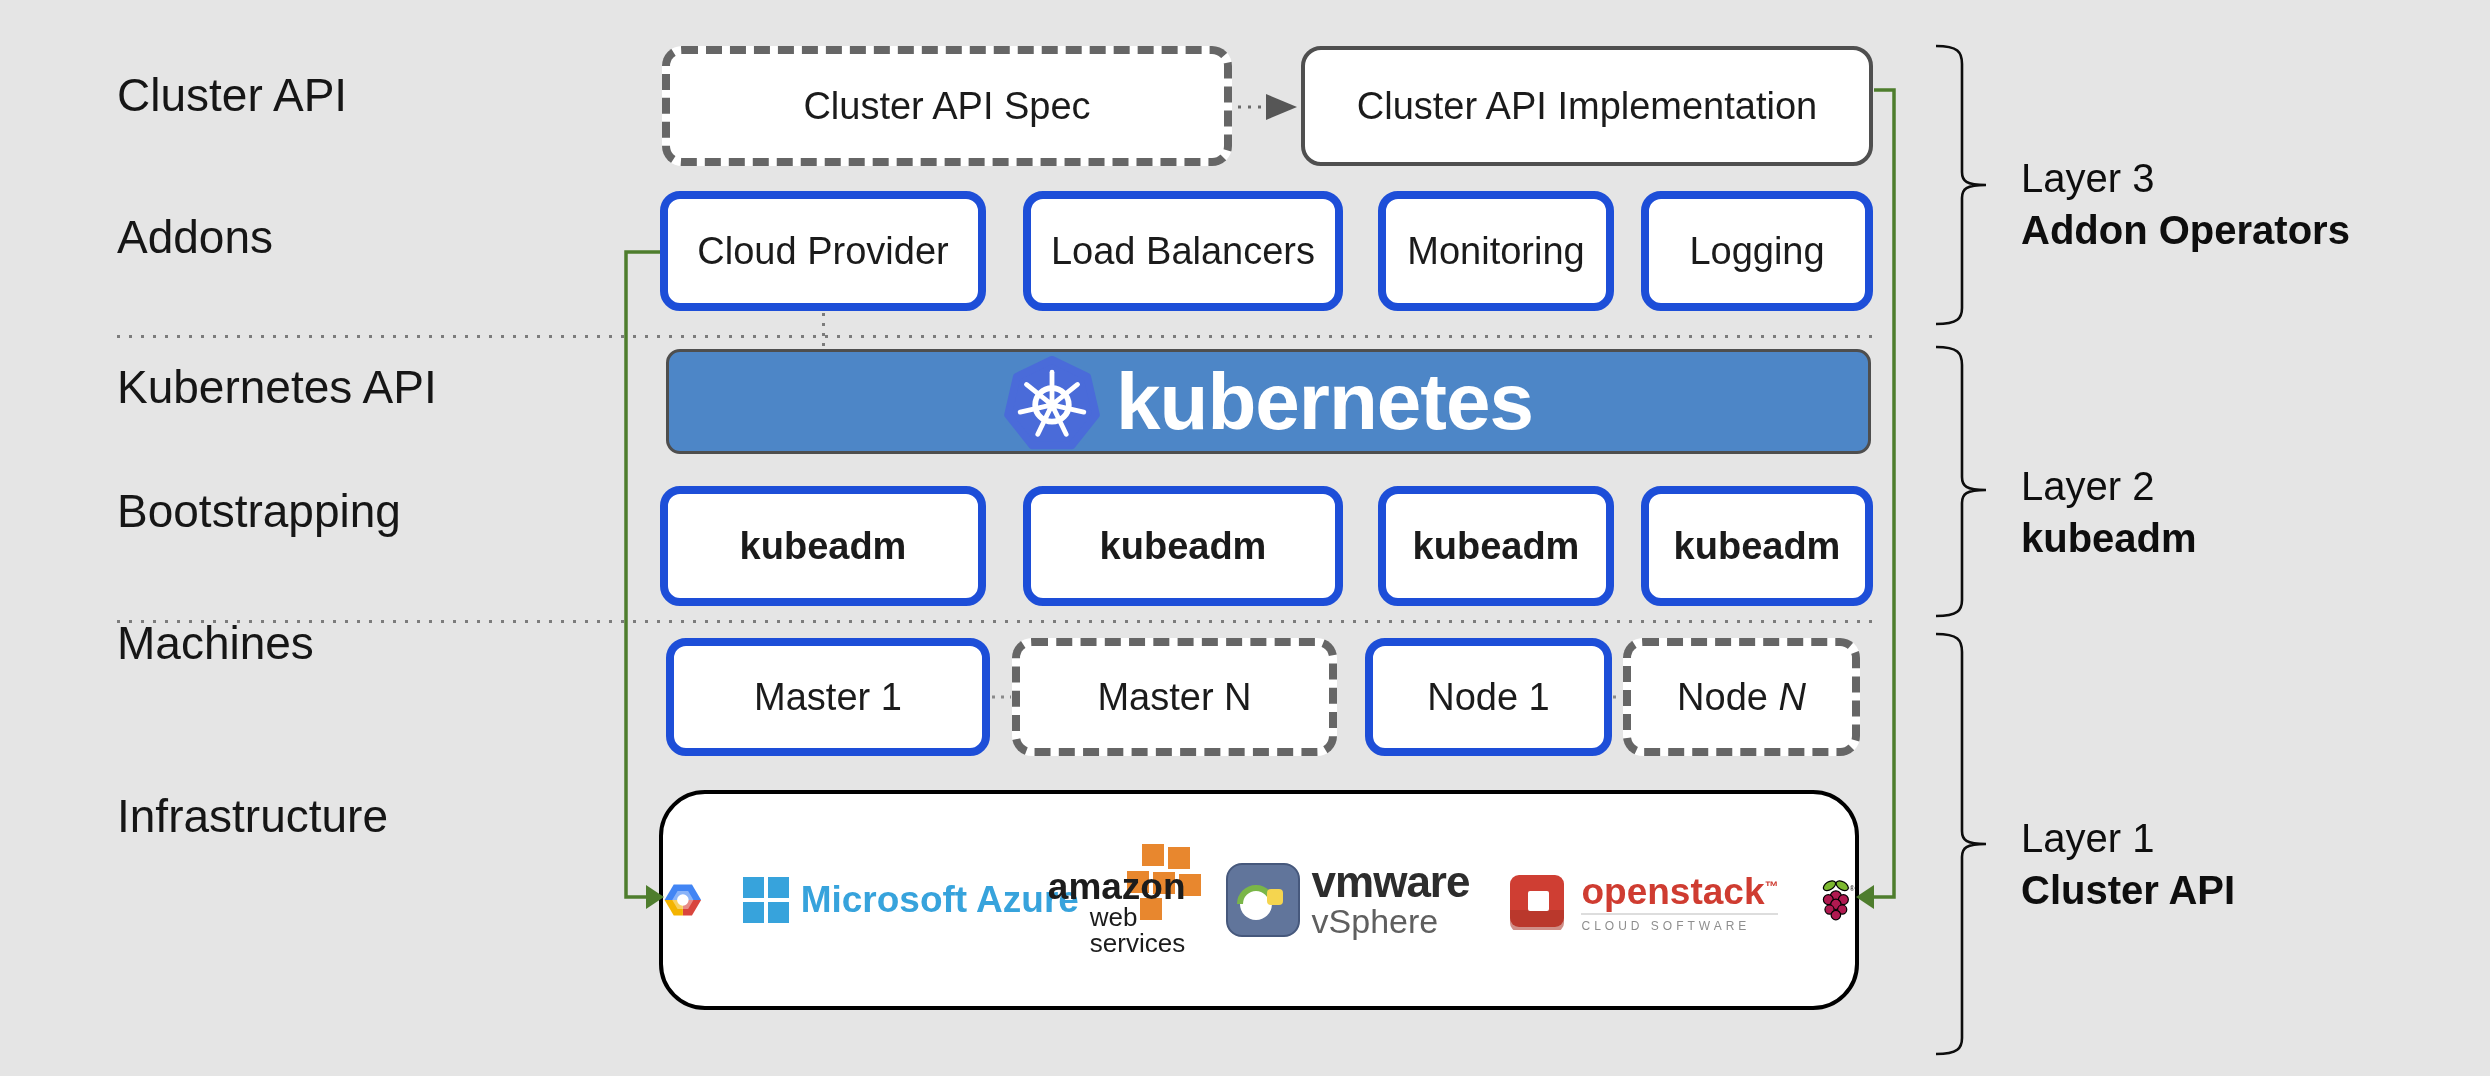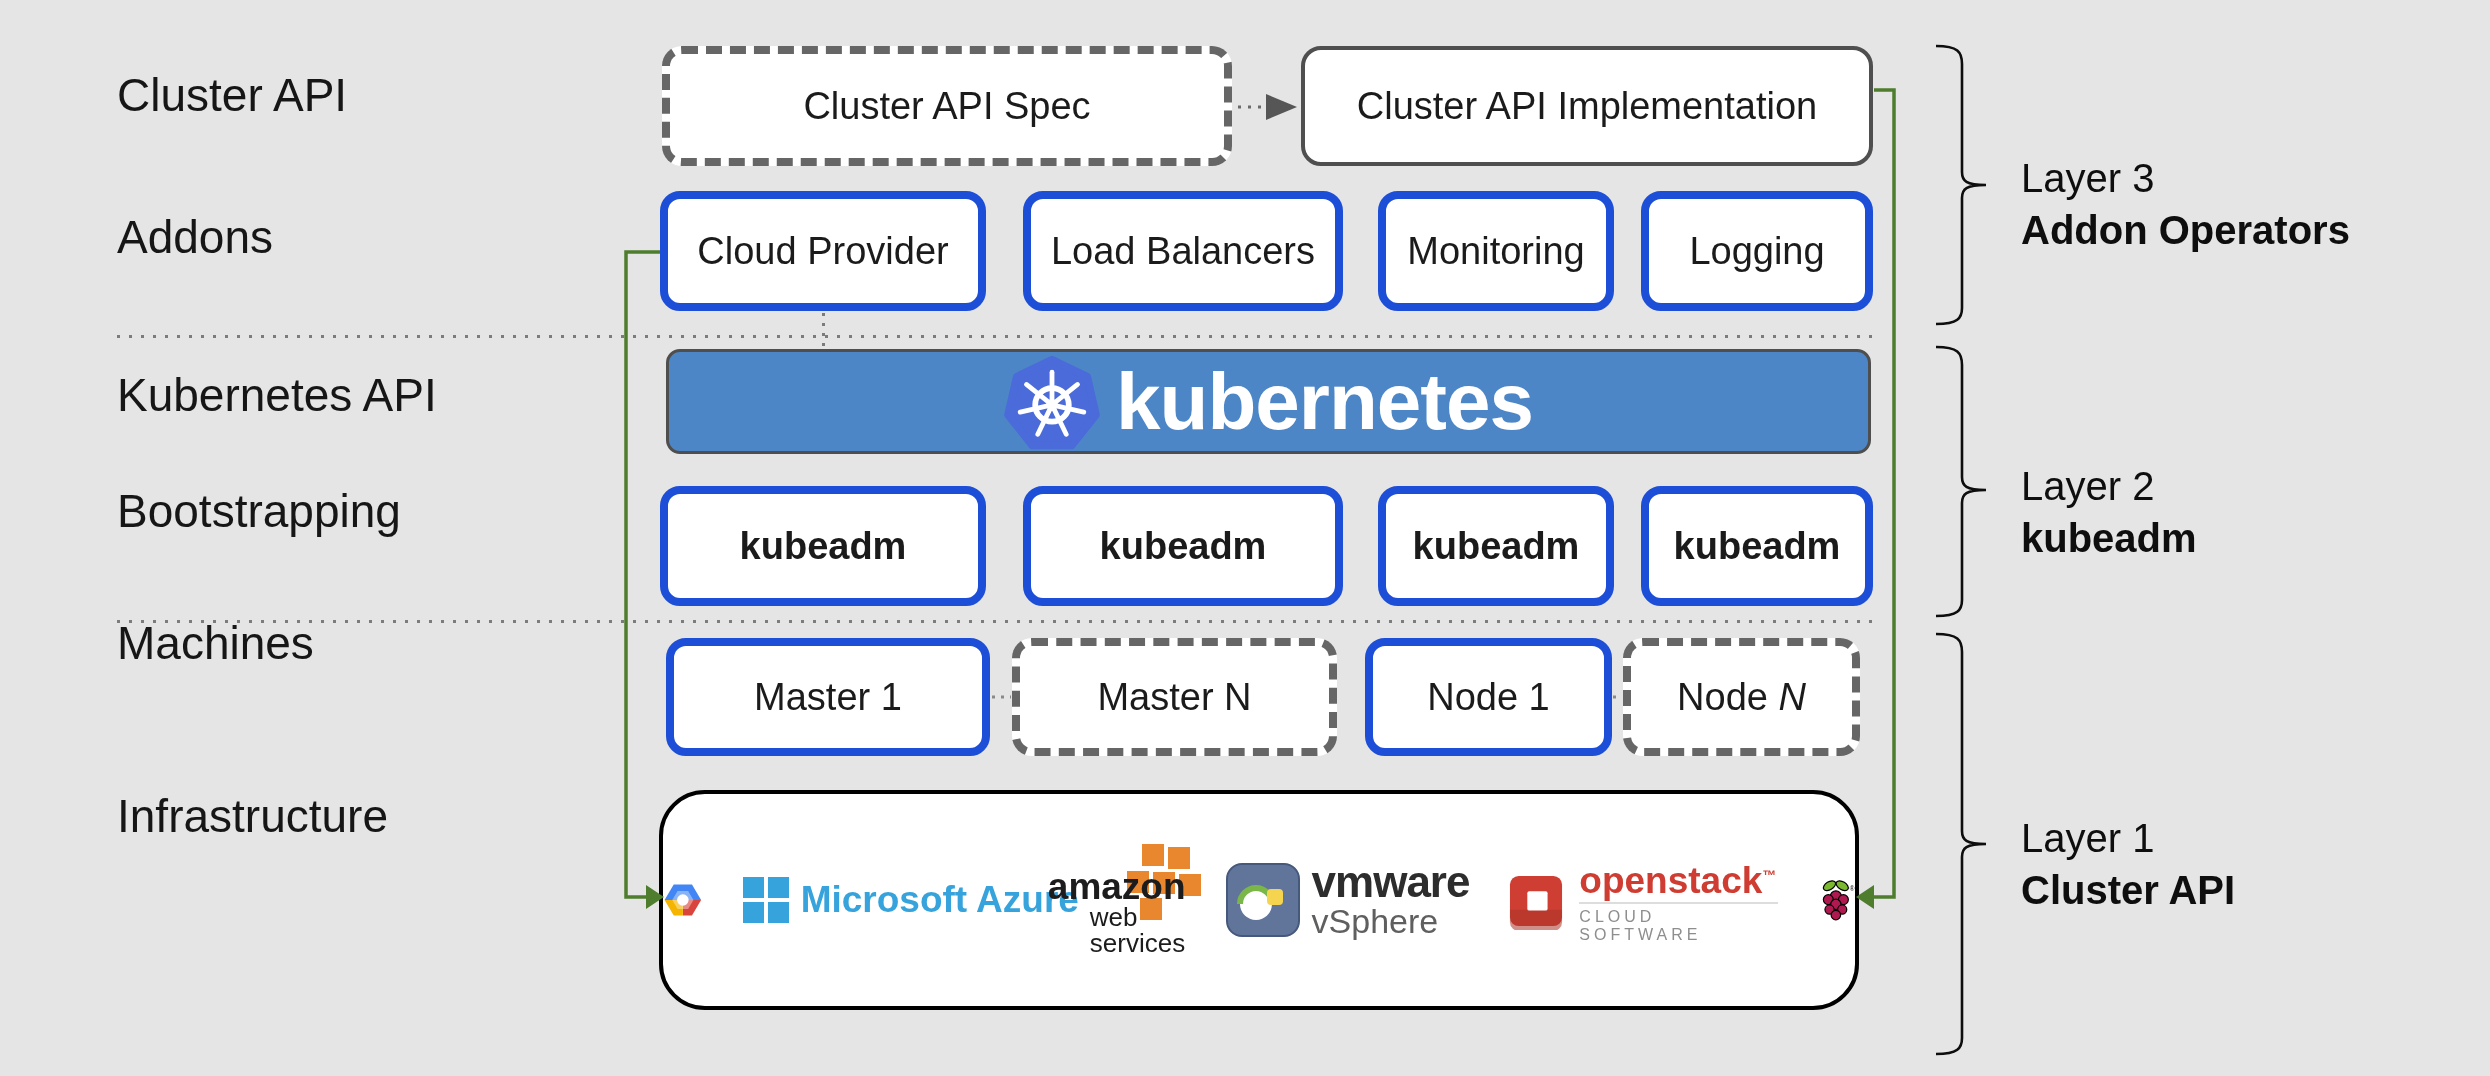--- a/index.html
+++ b/index.html
@@ -33,30 +33,30 @@
   .logo{display:flex;align-items:center;gap:12px;}
   .azure-text{font-size:37px;font-weight:bold;color:#37a3dc;white-space:nowrap;}
   .aws{position:relative;width:168px;height:112px;}
   .aws svg{position:absolute;left:6px;top:0;}
   .aws-text{position:absolute;right:0;bottom:0;text-align:left;}
   .aws-line1{font-size:37px;font-weight:bold;color:#1c1c1c;line-height:34px;}
   .aws-line2{font-size:26px;color:#1c1c1c;line-height:26px;margin-left:42px;}
   .vmw-text .l1{font-size:44px;font-weight:bold;color:#2d2d2d;line-height:42px;letter-spacing:-1px;}
   .vmw-text .l2{font-size:34px;color:#5f5f5f;line-height:36px;}
   .os-text .l1{font-size:37px;font-weight:bold;color:#cf3c31;line-height:38px;}
-  .os-text .l2{font-size:16px;color:#8e8e8e;letter-spacing:4px;border-top:2px solid #ddd;padding-top:4px;margin-top:2px;}
+  .os-text .l2{font-size:12px;color:#8e8e8e;letter-spacing:4px;border-top:2px solid #ddd;padding-top:4px;margin-top:2px;}
 </style>
 </head>
 <body>
 
 <div class="canvas">
 
   <div class="row-label" style="top:70px">Cluster API</div>
   <div class="row-label" style="top:212px">Addons</div>
-  <div class="row-label" style="top:370px">Kubernetes API</div>
+  <div class="row-label" style="top:362px">Kubernetes API</div>
   <div class="row-label" style="top:486px">Bootstrapping</div>
   <div class="row-label" style="top:618px">Machines</div>
   <div class="row-label" style="top:791px">Infrastructure</div>
 
   <div class="hsep" style="left:117px;top:335px;width:1761px"></div>
   <div class="hsep" style="left:117px;top:620px;width:1761px"></div>
 
   <div class="box dashed" style="left:662px;top:46px;width:570px;height:120px">
     <span>Cluster API Spec</span>
   </div>

